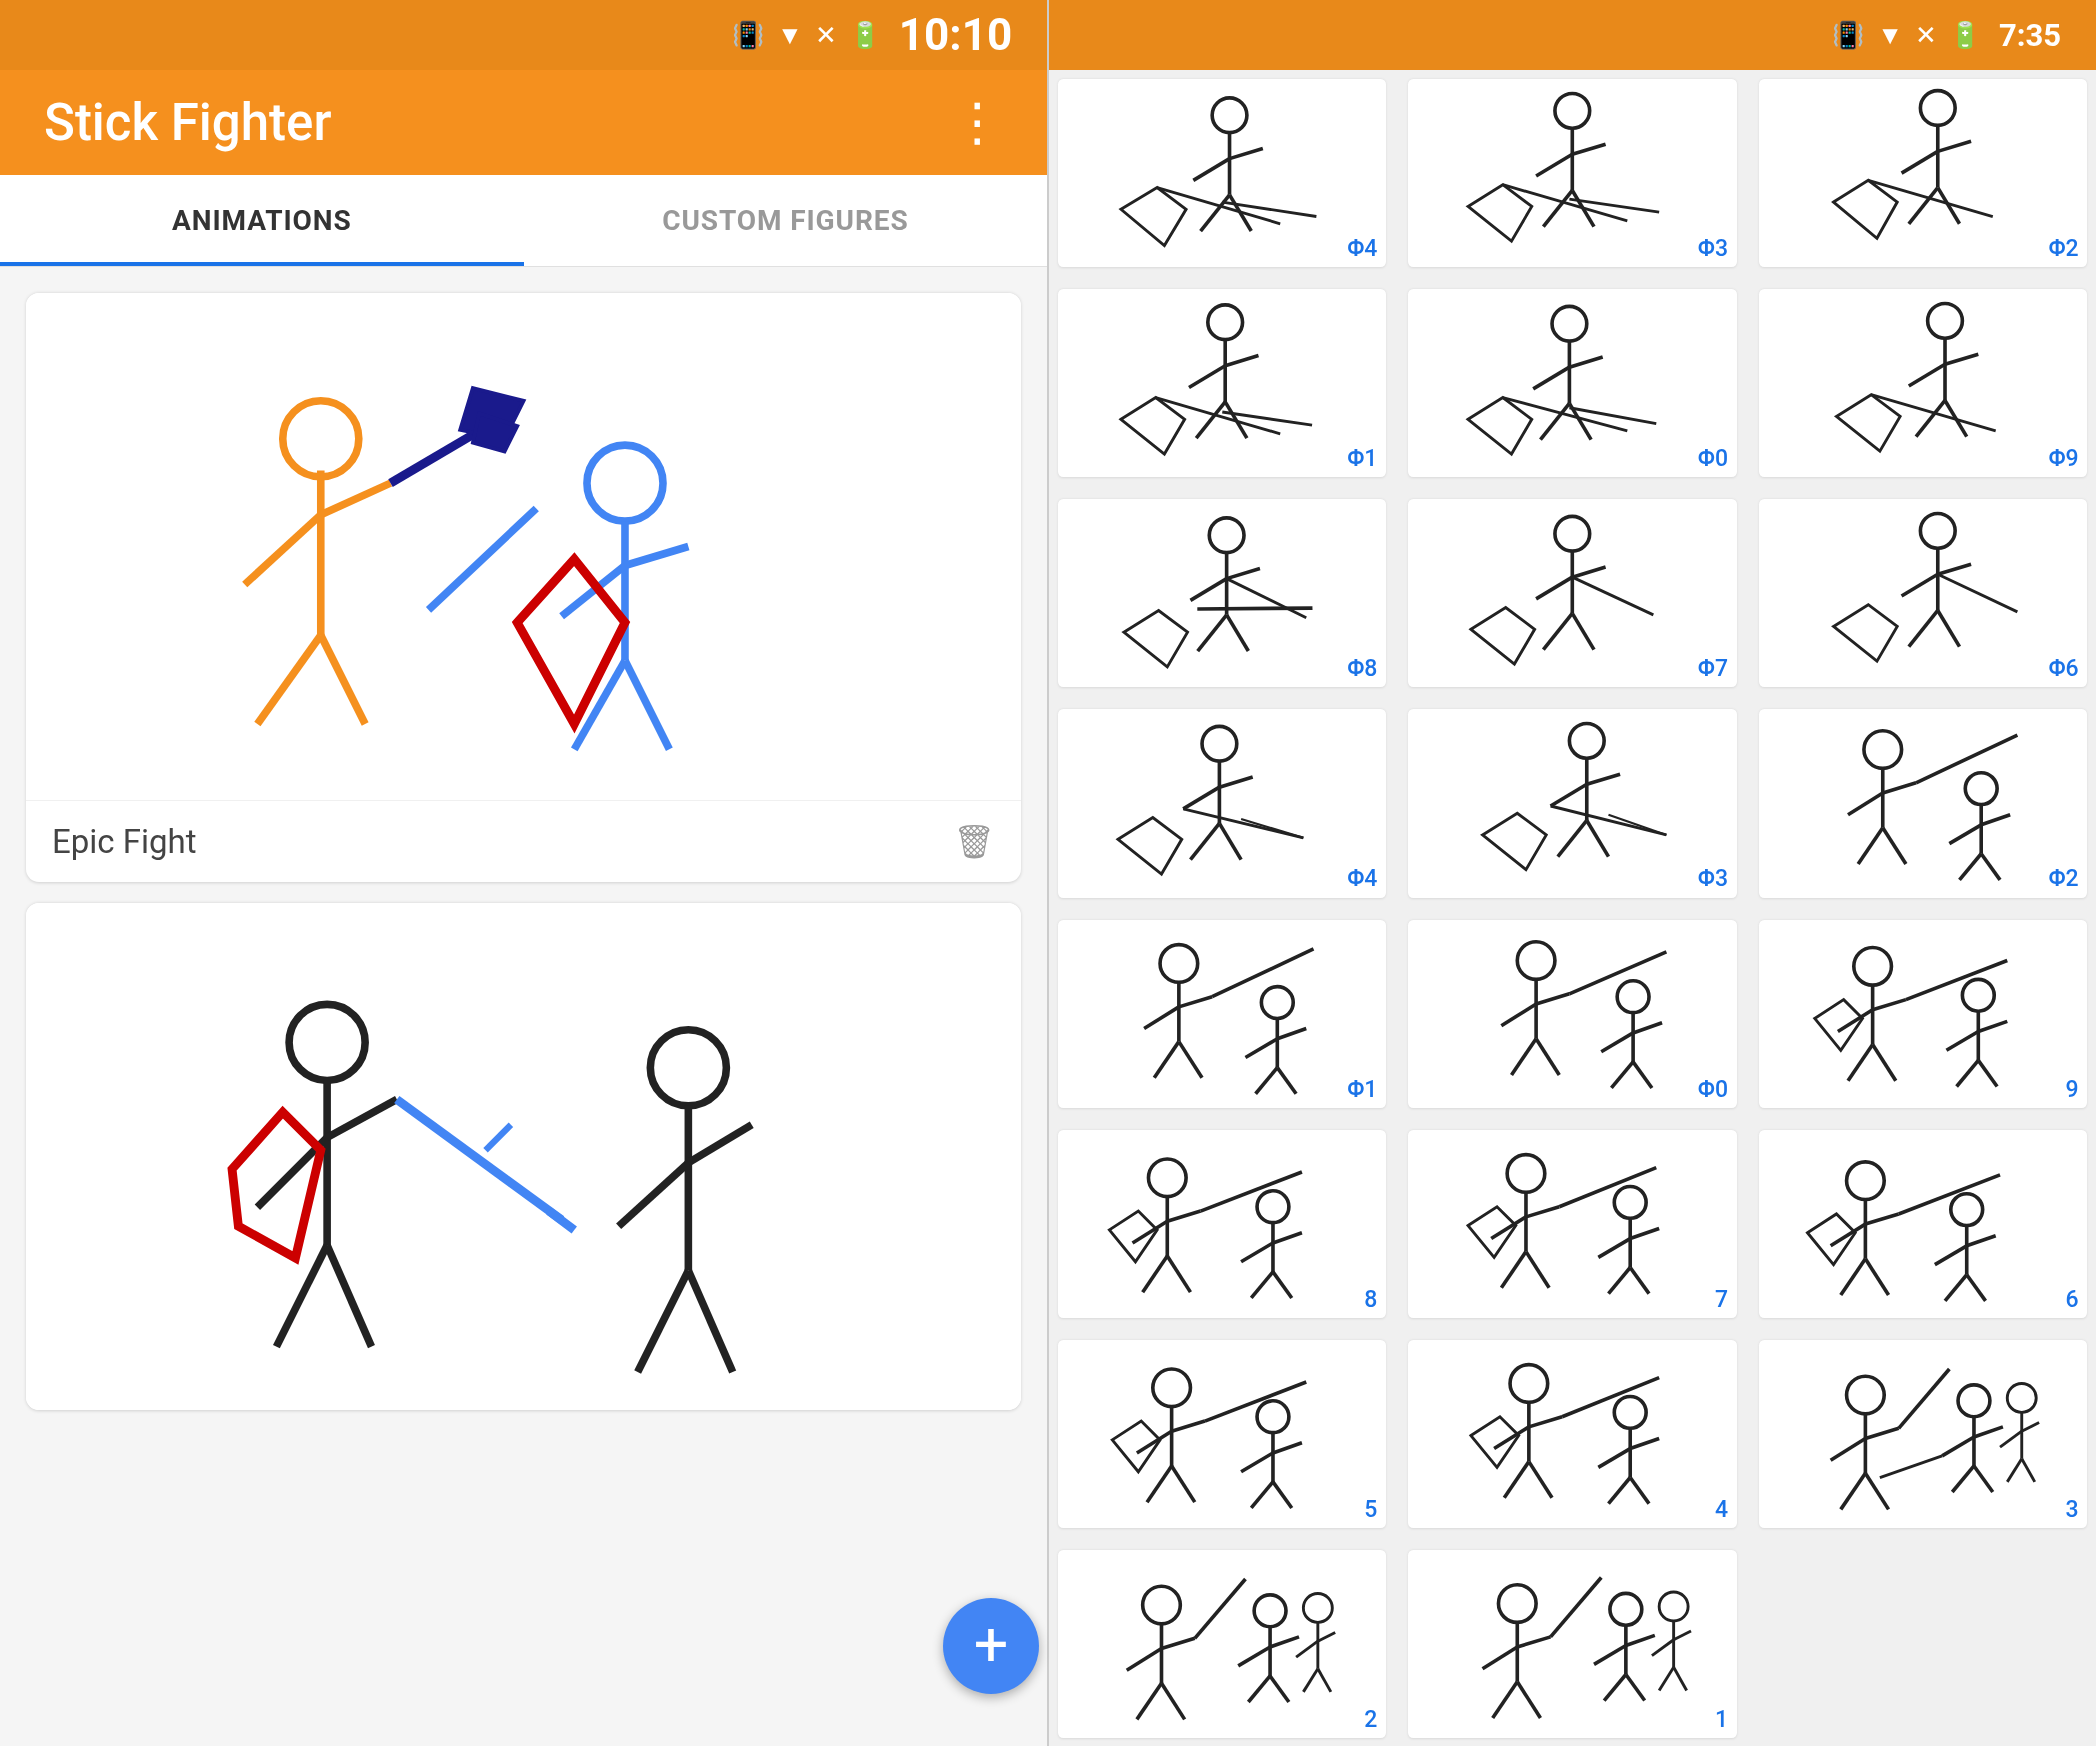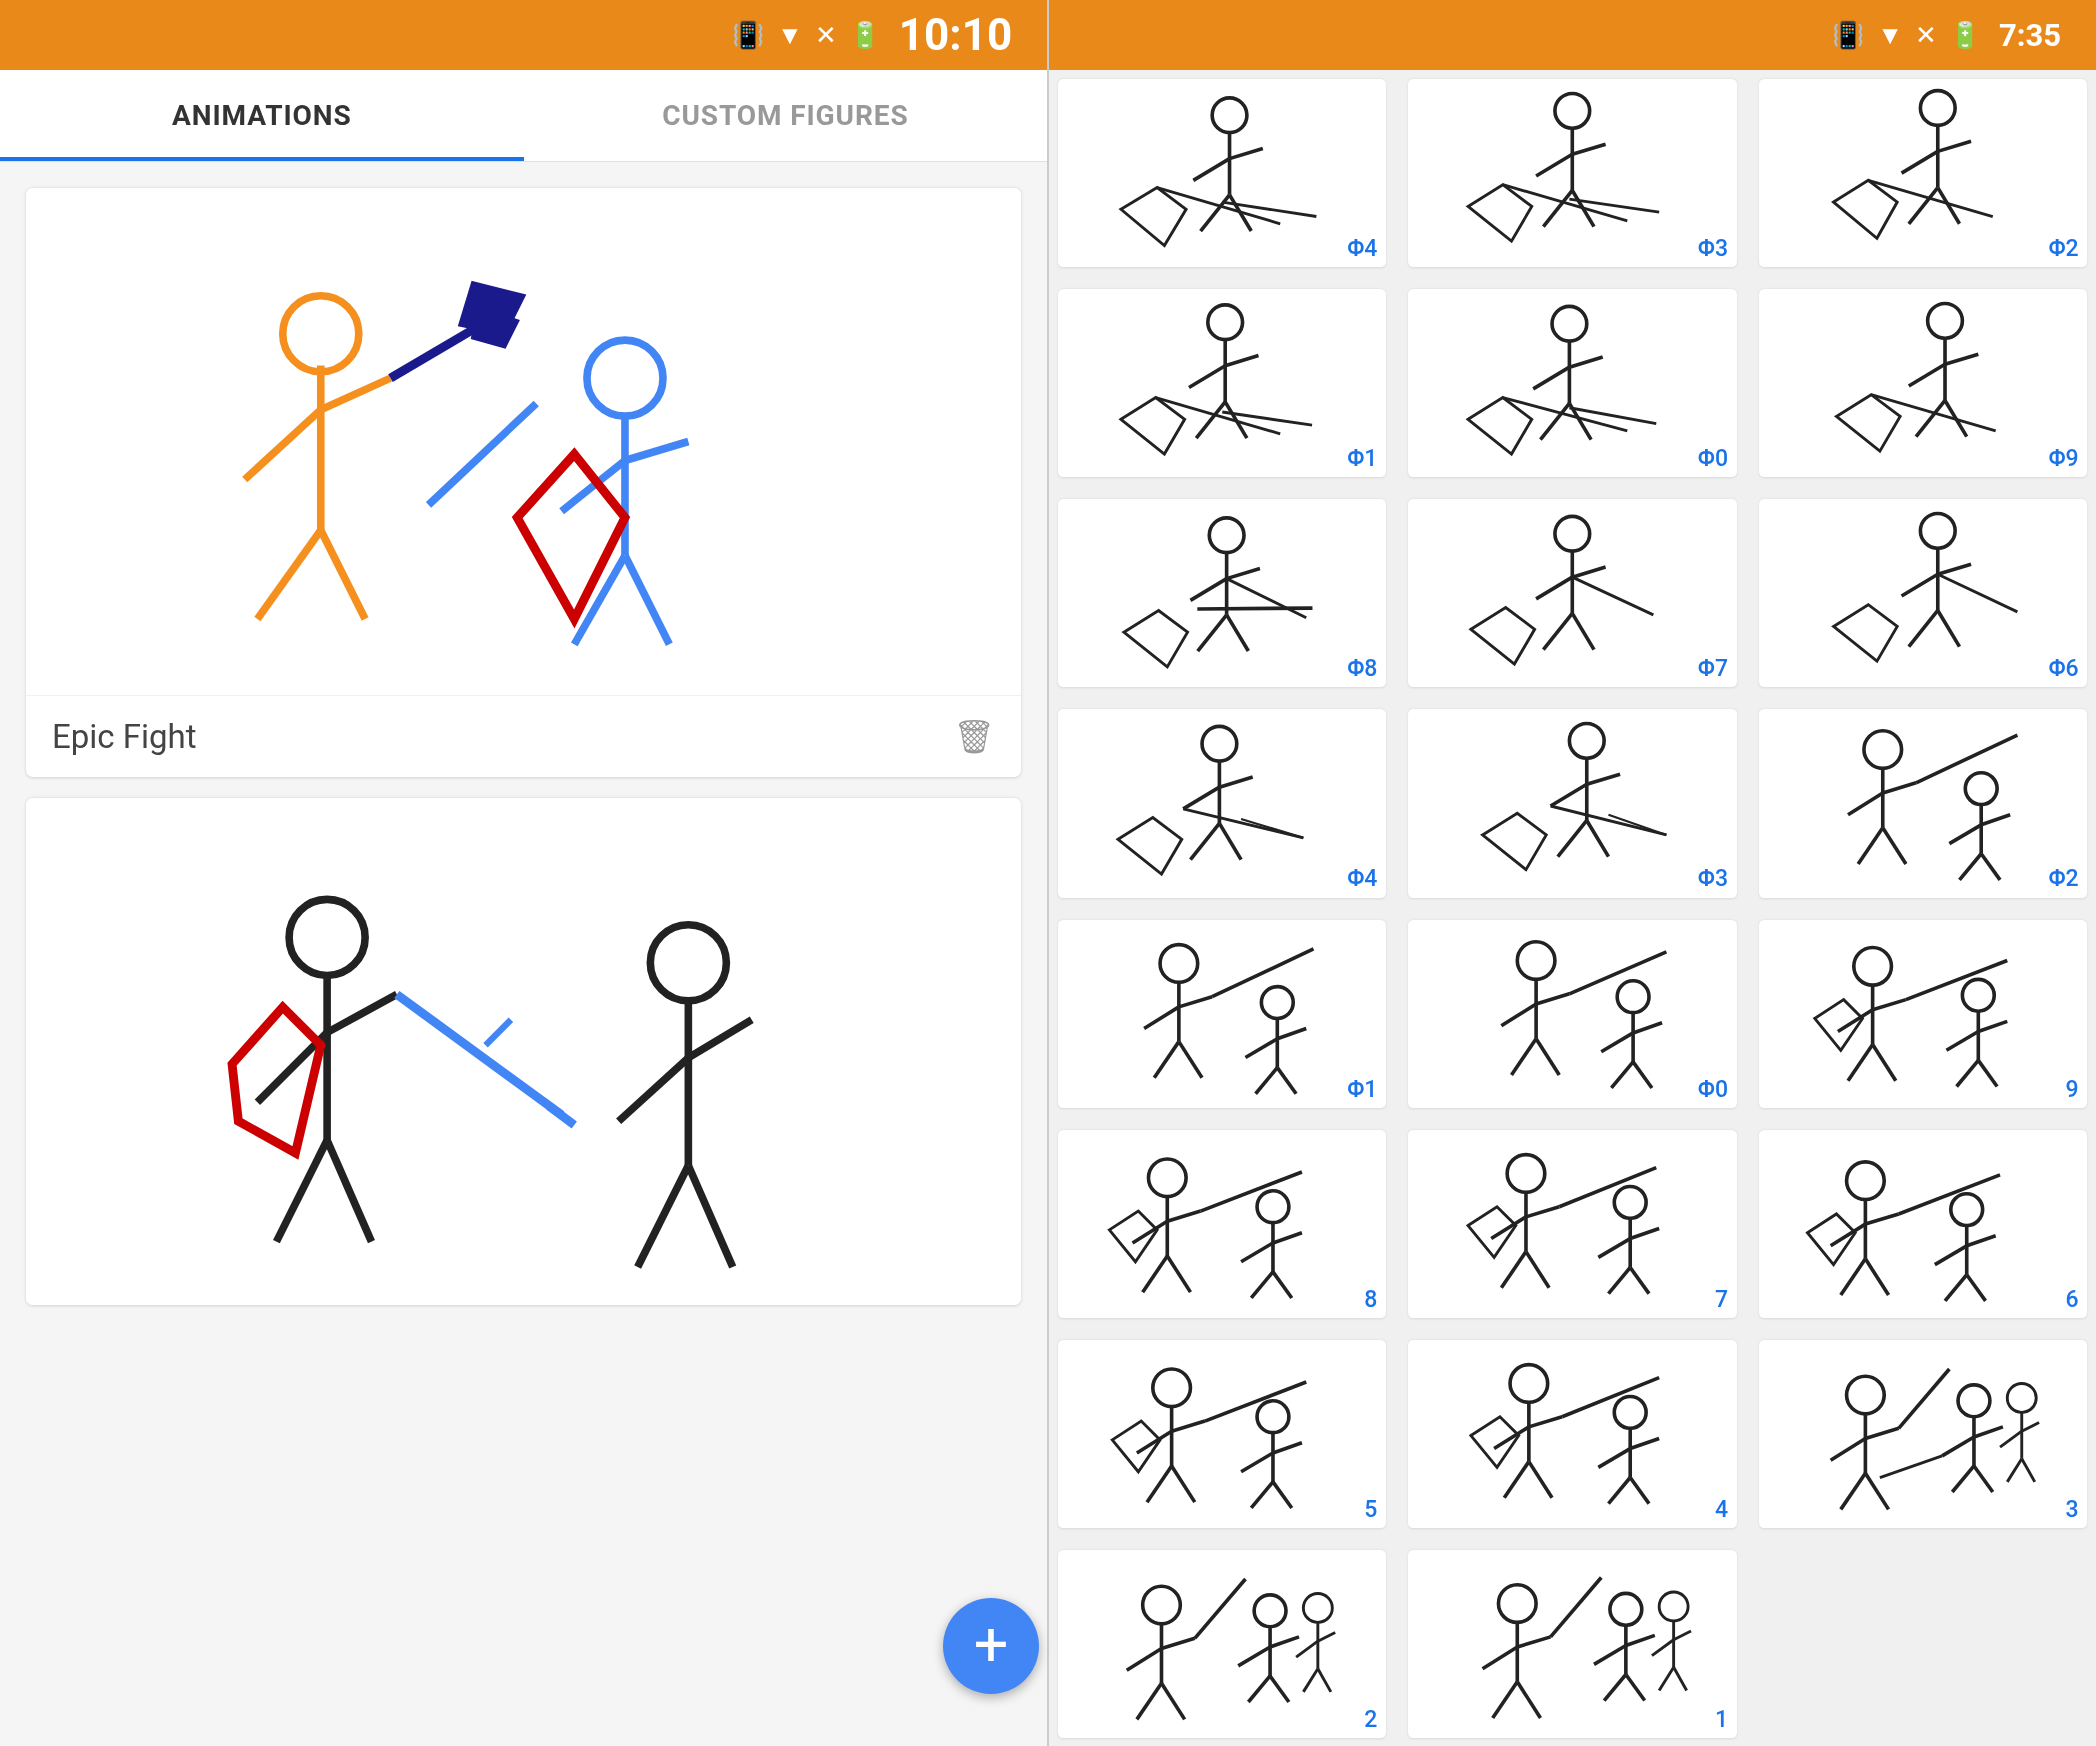--- a/index.html
+++ b/index.html
@@ -112,21 +112,21 @@
       flex: 1;
       overflow-y: auto;
       padding: 26px;
       display: flex;
       flex-direction: column;
       gap: 21px;
     }
 
     .animation-card {
       background: white;
-      border-radius: 7px;
+      border-radius: 13px;
       box-shadow: 0 0.9px 3.5px rgba(0,0,0,0.15);
       overflow: hidden;
     }
 
     .animation-preview {
       width: 100%;
       height: 507px;
       background: white;
       position: relative;
       overflow: hidden;
@@ -251,20 +251,24 @@
   <div class="status-bar">
     <div class="status-icons">
       <span class="status-icon">📳</span>
       <span class="status-icon">▼</span>
       <span class="status-icon">✕</span>
       <span class="status-icon">🔋</span>
     </div>
     <span class="time">10:10</span>
   </div>
 
+  <div class="toolbar">
+    <span class="app-title">Stick Fighter</span>
+    <span class="menu-dots">⋮</span>
+  </div>
 
   <div class="tabs-bar">
     <div class="tab active">
       <span>ANIMATIONS</span>
     </div>
     <div class="tab inactive">
       <span>CUSTOM FIGURES</span>
     </div>
   </div>
 

